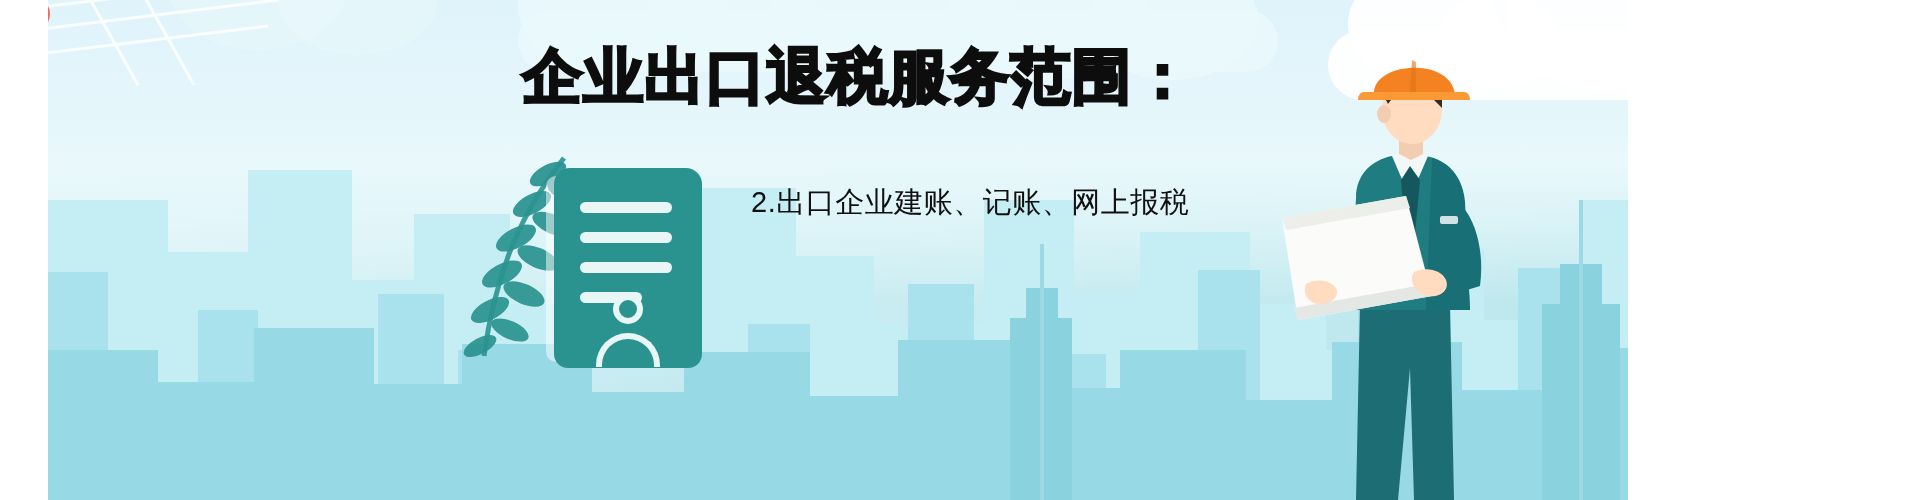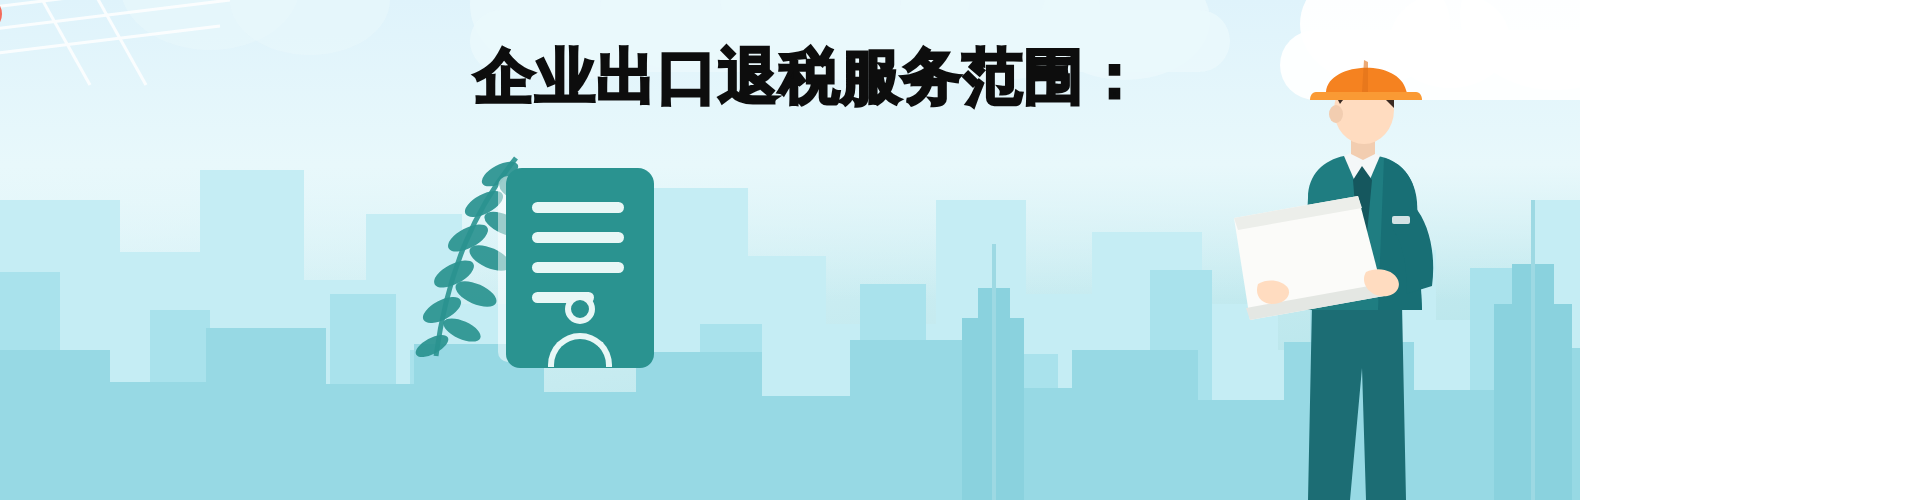--- a/index.html
+++ b/index.html
@@ -6,20 +6,21 @@
   html, body {
     width: 1920px; height: 500px;
     overflow: hidden;
     font-family: "Liberation Sans", "DejaVu Sans", sans-serif;
   }
   #banner {
     position: relative;
     width: 1580px; height: 500px;
     overflow: hidden;
     background: linear-gradient(170deg, #e9f8fb 0%, #ddf4f8 30%, #c6ebf0 62%, #a9e0e6 100%);
+    margin-left: 48px;
   }
 
   
   .sky {
     position: absolute; left: 0; top: 0; width: 1920px; height: 300px;
     background: linear-gradient(180deg, #dff3fb 0%, #e8f8fb 55%, rgba(232,248,251,0) 100%);
   }
   .cloud {
     position: absolute;
     background: #ffffff;
@@ -250,20 +251,23 @@
     <div class="line" style="top:64px; width:92px;"></div>
     <div class="line" style="top:94px; width:92px;"></div>
     <div class="line" style="top:124px; width:62px;"></div>
     <div class="avatar-head"></div>
     <div class="avatar-body"></div>
   </div>
 
   <div class="headline">企业出口退税服务范围：</div>
 
   <div class="bullets">
+    <div class="bullet">
+      <span class="num">2.</span><span>出口企业建账、记账、网上报税</span>
+    </div>
   </div>
 
   <svg class="worker" viewBox="0 0 260 452">
 
     <path d="M96 256 L186 256 L190 452 L150 452 L146 320 L134 452 L92 452 Z" fill="#1c6d74"></path>
 
     <path d="M92 150 C92 126 108 112 128 108 L162 108 C184 112 198 128 200 152 L206 262 L86 262 Z" fill="#1f7d81"></path>
 
     <path d="M168 110 C188 116 199 132 201 154 L206 262 L162 262 Z" fill="#186f75"></path>
 

